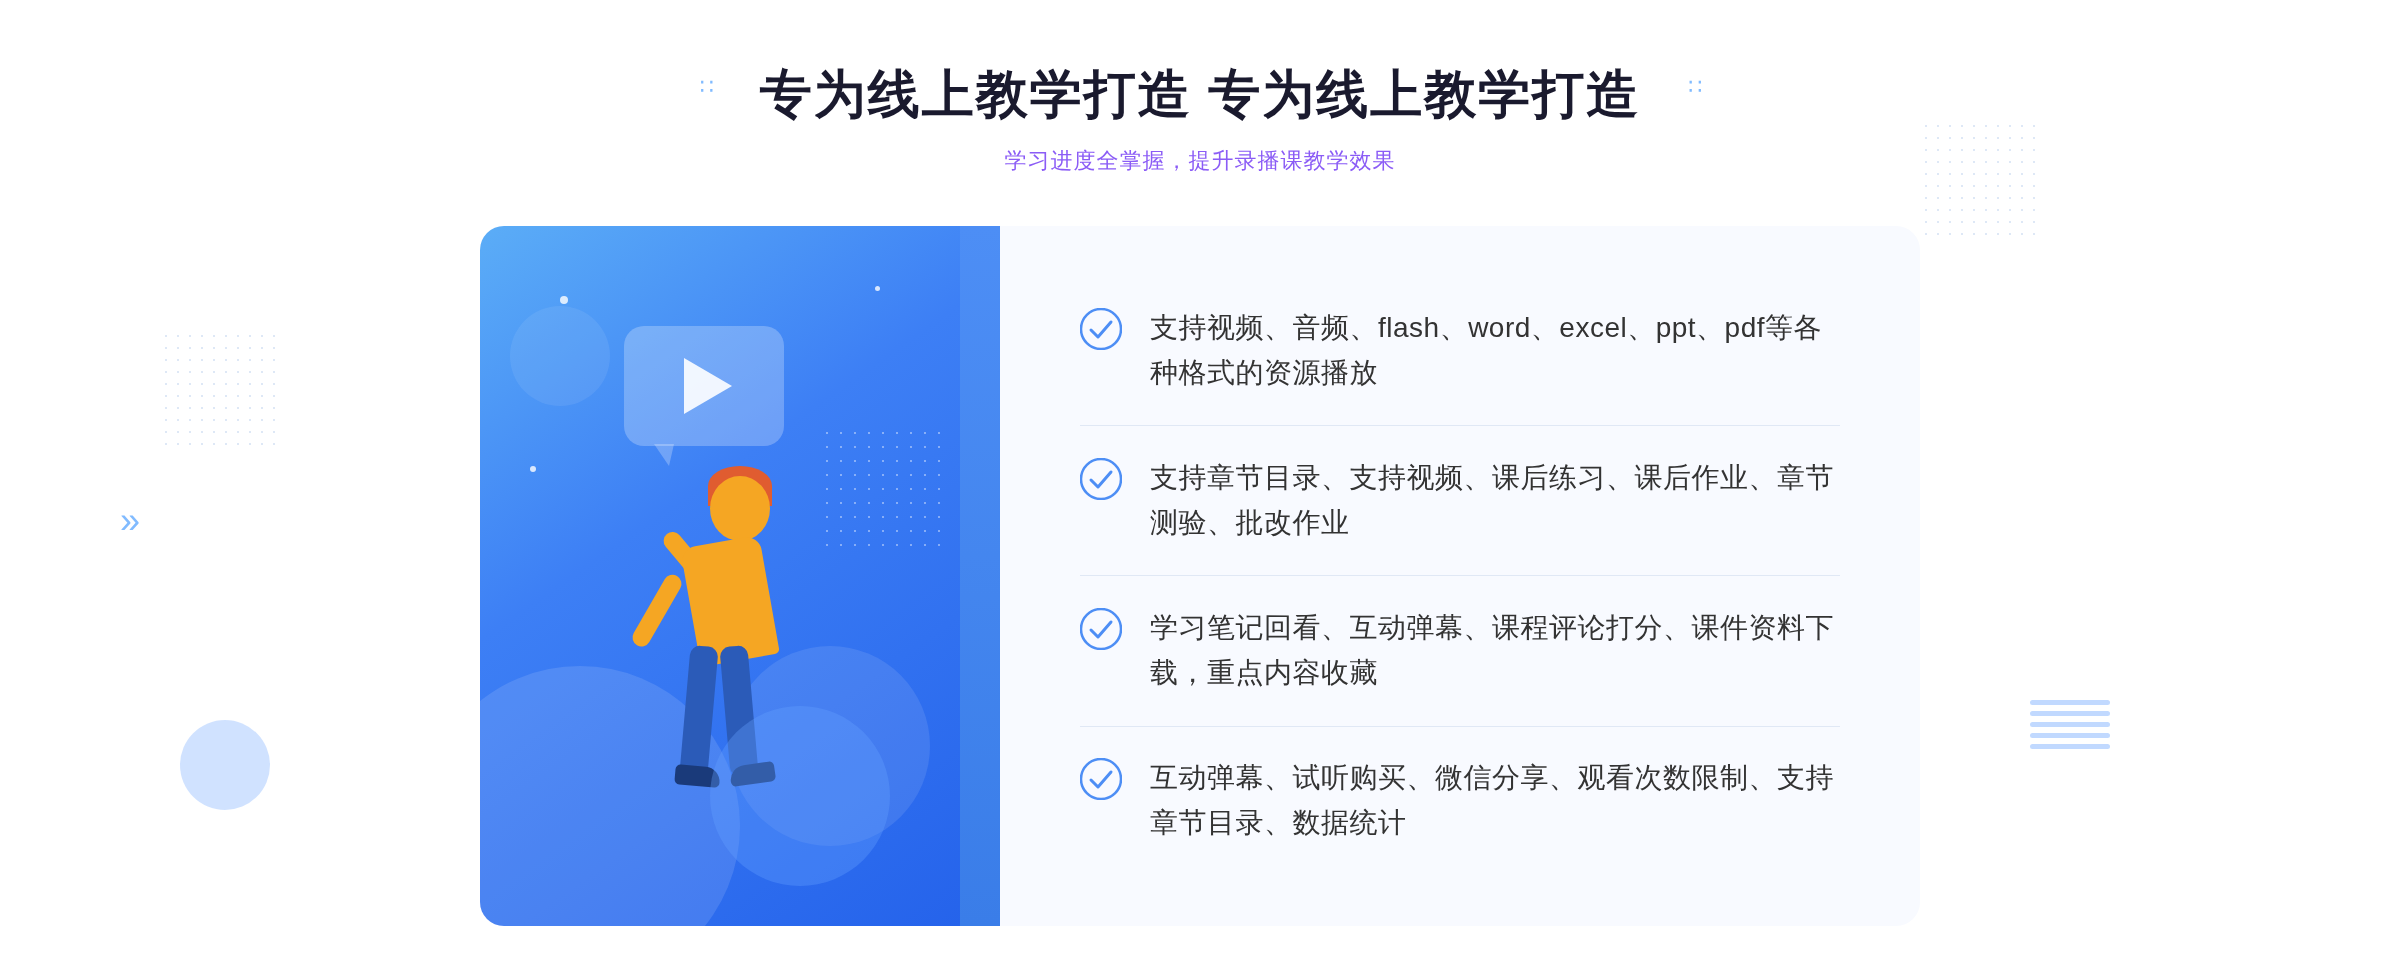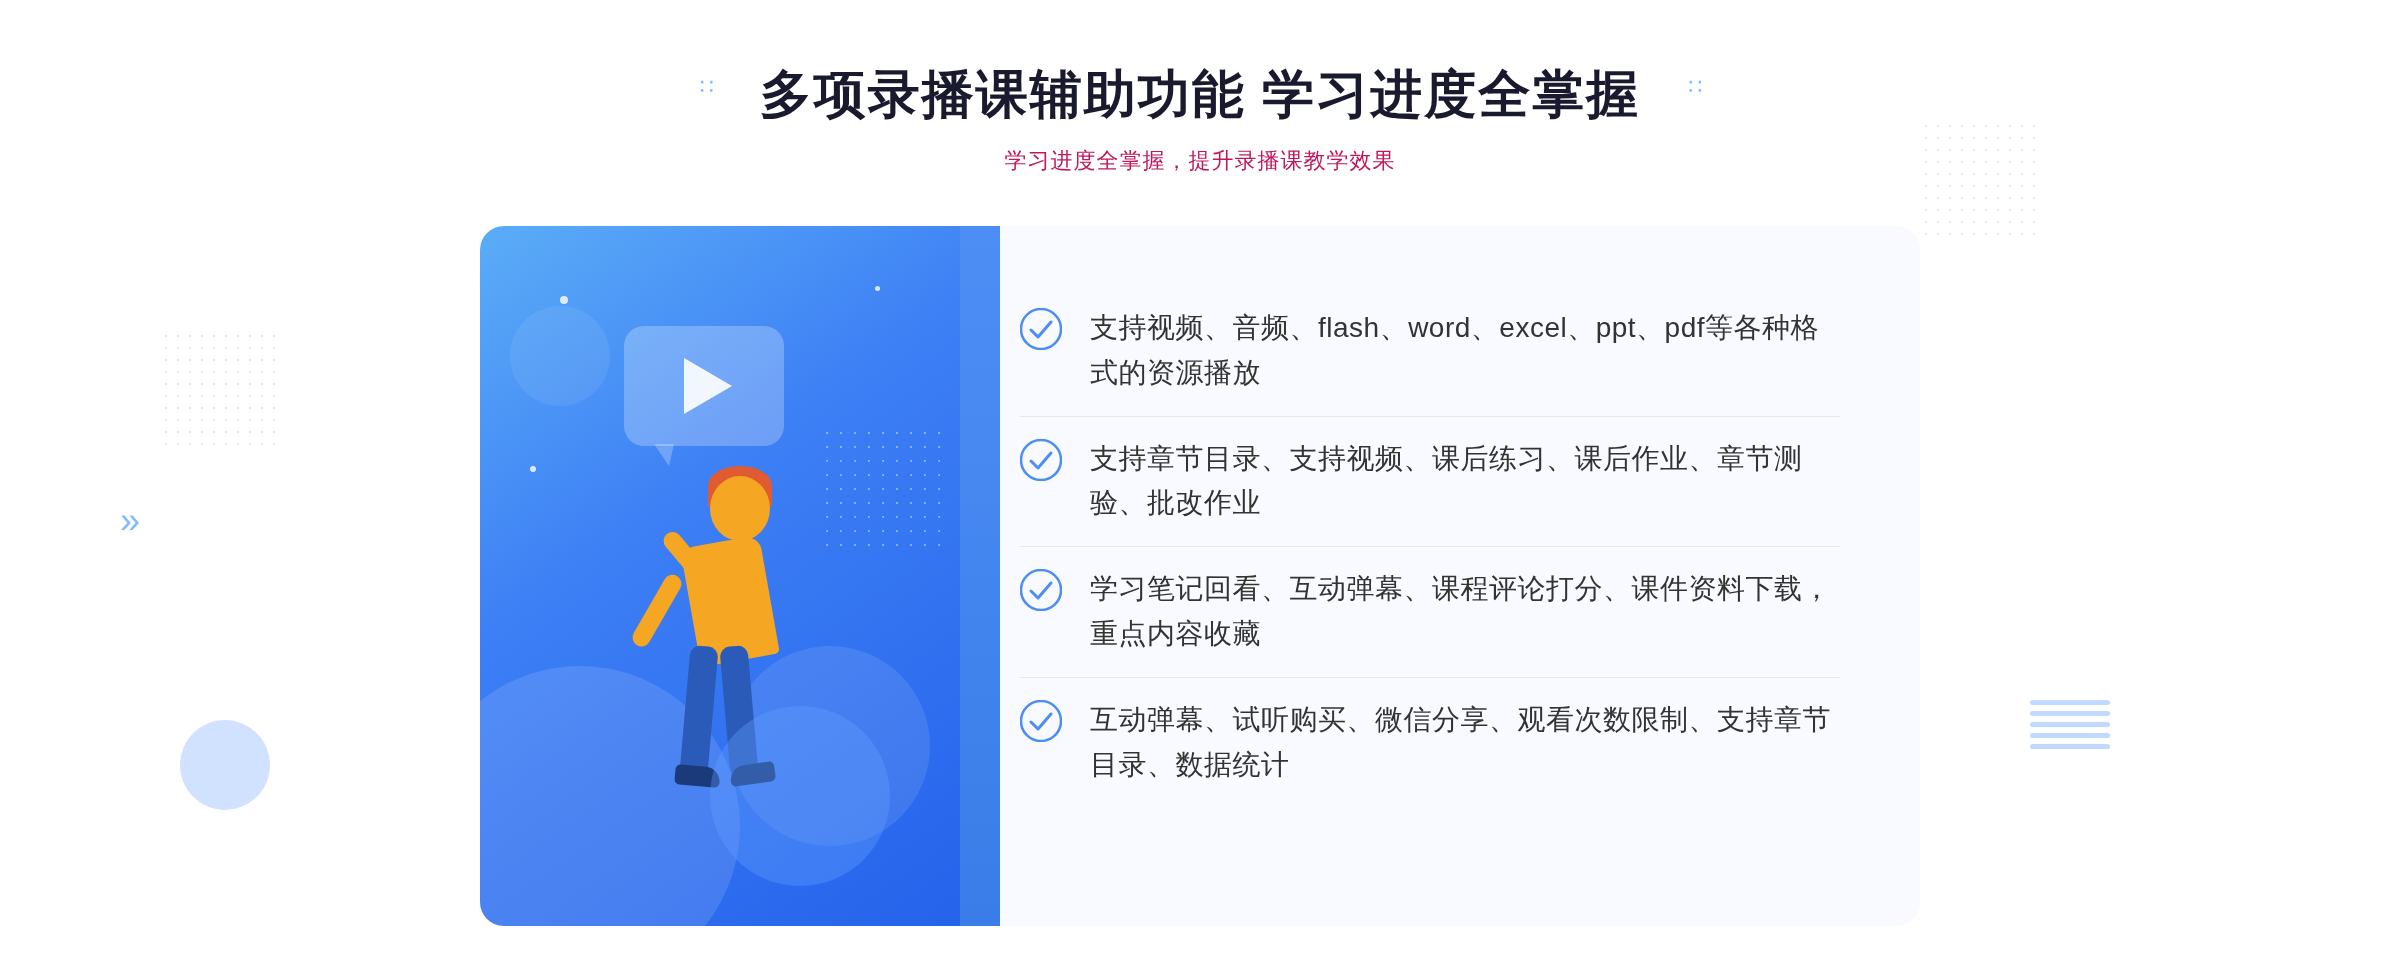--- a/index.html
+++ b/index.html
@@ -86,21 +86,21 @@
       font-size: 52px;
       font-weight: 700;
       color: #1a1a2e;
       letter-spacing: 2px;
       display: inline-block;
       position: relative;
     }
 
     .sub-title {
       font-size: 22px;
-      color: #be185d;
+      color: #8b5cf6;
       margin-top: 16px;
       letter-spacing: 1px;
     }
 
     
     .content-area {
       display: flex;
       flex-direction: row;
       width: 1440px;
       align-items: stretch;
@@ -373,24 +373,24 @@
       height: 5px;
       background: rgba(100,160,255,0.4);
       border-radius: 3px;
     }
 
     
     .features-panel {
       flex: 1;
       background: #f8faff;
       border-radius: 0 24px 24px 0;
-      padding: 60px 80px 60px 60px;
+      padding: 60px 80px 60px 120px;
       display: flex;
       flex-direction: column;
-      justify-content: flex-start;
+      justify-content: space-between;
       min-height: 700px;
     }
 
     .feature-item {
       display: flex;
       align-items: flex-start;
       gap: 28px;
       padding: 20px 0;
     }
 
@@ -424,21 +424,21 @@
 
 <div class="page-wrapper">
 
   <div class="dot-pattern dot-pattern-left"></div>
   <div class="dot-pattern dot-pattern-right"></div>
   <div class="chevron-left">»</div>
 
   <div class="header-section">
     <div style="position:relative; display:inline-block;">
       <span class="header-dots-left">∷</span>
-      <h1 class="main-title">多项录播课辅助功能 学习进度全掌握</h1>
+      <h1 class="main-title">专为线上教学打造 专为线上教学打造</h1>
       <span class="header-dots-right">∷</span>
     </div>
     <p class="sub-title">学习进度全掌握，提升录播课教学效果</p>
   </div>
 
   <div class="content-area">
 
     <div class="illustration-panel">
       <div class="illus-circle-large"></div>
       <div class="illus-circle-medium"></div>

